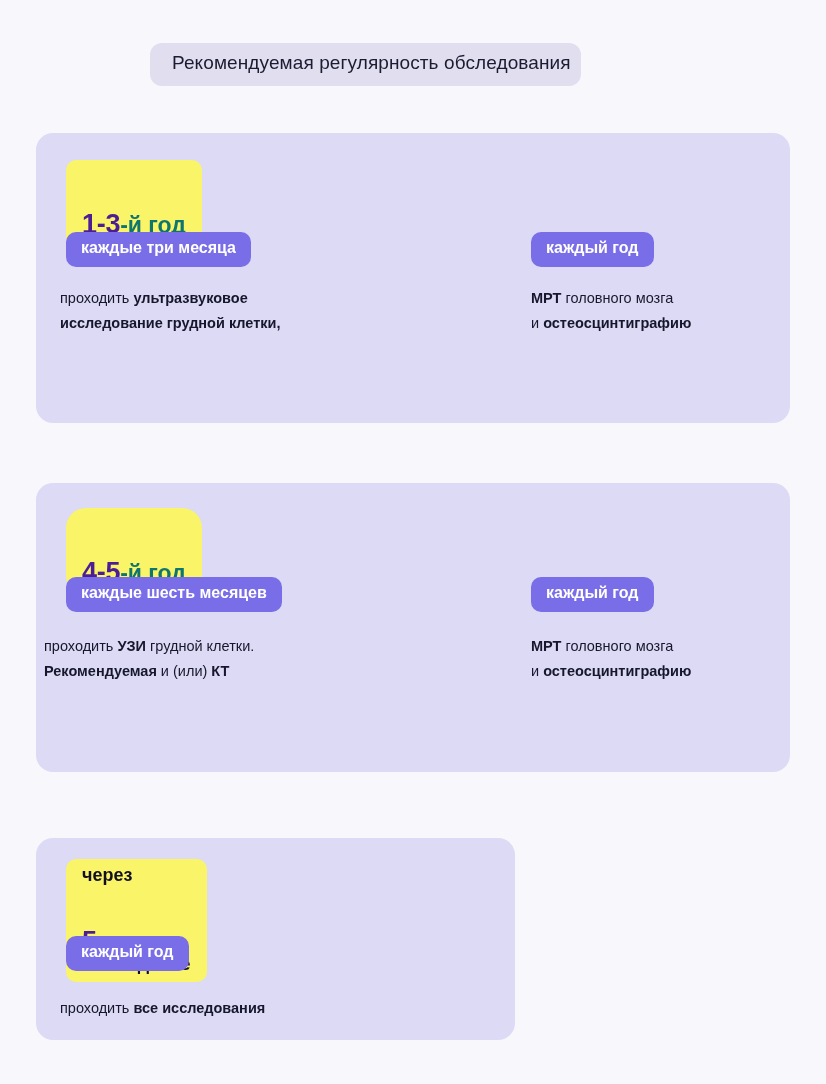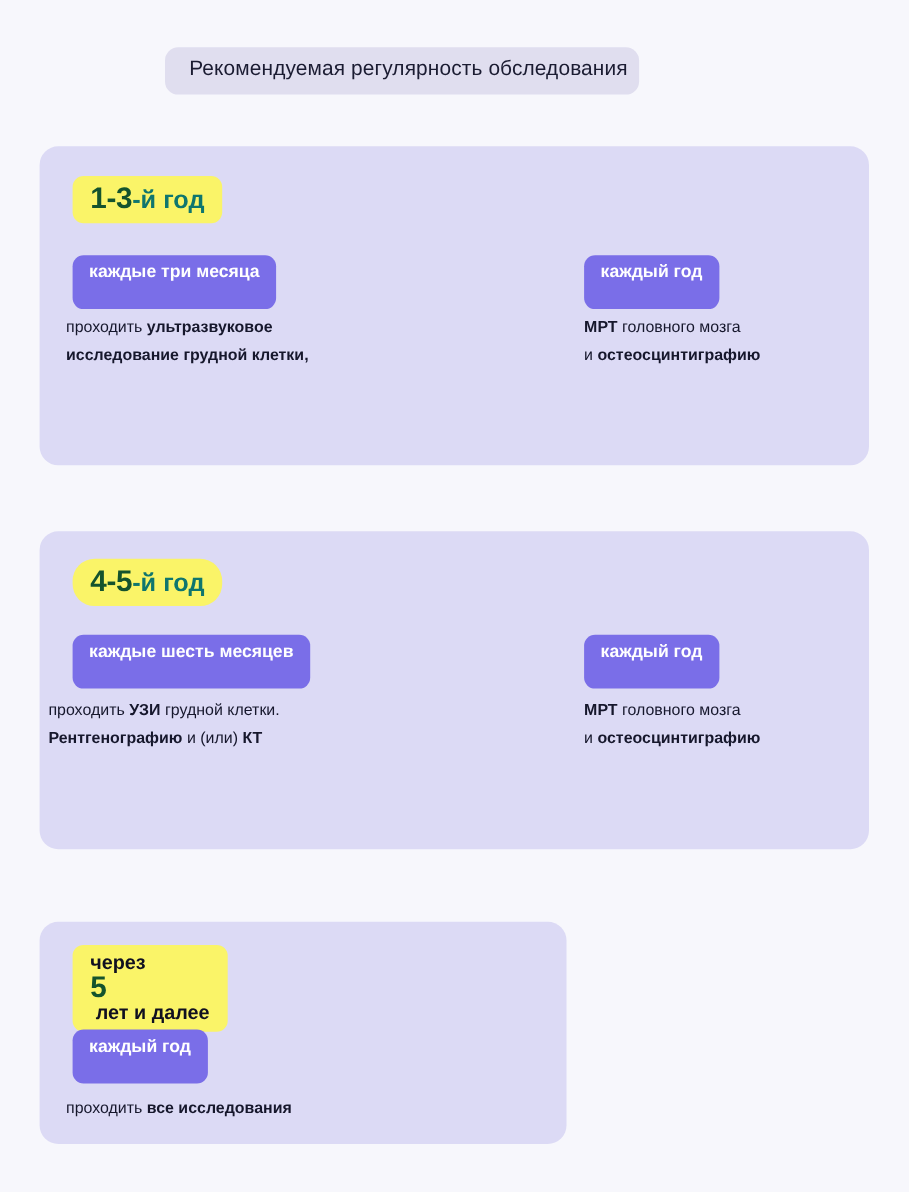--- a/index.html
+++ b/index.html
@@ -54,21 +54,22 @@
     display: inline-flex;
     align-items: baseline;
     padding: 7px 16px 9px 16px;
     white-space: nowrap;
     line-height: 1;
   }
   .year-big {
     font-size: 27px;
     font-weight: 700;
     letter-spacing: -0.3px;
-    color: #14532d;
+    color: #4c1d95;
+    margin-top: 44px;
   }
   .year-small {
     font-size: 23px;
     font-weight: 700;
     color: #0f766e;
     letter-spacing: 0px;
   }
   .year-pre {
     font-size: 18px;
     font-weight: 700;
@@ -87,21 +88,21 @@
   .y3 { left: 66px; top: 859px; flex-direction: column; }
 
   
   .freq-badge {
     position: absolute;
     background: #7a6ee8;
     border-radius: 10px;
     color: #ffffff;
     font-size: 16px;
     font-weight: 700;
-    padding: 8px 15px 24px 15px;
+    padding: 8px 15px 10px 15px;
     white-space: nowrap;
     line-height: 1.05;
   }
   .f1a { left: 66px; top: 232px; }
   .f1b { left: 531px; top: 232px; }
   .f2a { left: 66px; top: 577px; }
   .f2b { left: 531px; top: 577px; }
   .f3a { left: 66px; top: 936px; }
 
   
@@ -145,21 +146,21 @@
 
 <div class="year-badge y2">
 
   <span class="year-big">4-5</span>
   <span class="year-small">-й год</span>
 </div>
 
 <div class="freq-badge f2a">каждые шесть месяцев</div>
 <div class="freq-badge f2b">каждый год</div>
 
-<div class="desc d2a"><span>проходить </span><b>УЗИ</b><span> грудной клетки.</span><br><b>Рентгенографию</b><span> и (или) </span><b>КТ</b></div>
+<div class="desc d2a"><span>проходить </span><b>УЗИ</b><span> грудной клетки.</span><br><b>Рекомендуемая</b><span> и (или) </span><b>КТ</b></div>
 <div class="desc d2b"><b>МРТ</b><span> головного мозга</span><br><span>и </span><b>остеосцинтиграфию</b></div>
 
 <div class="card card-3"></div>
 
 <div class="year-badge y3">
   <span class="year-pre">через</span>
   <span class="year-big">5</span>
   <span class="year-post">лет и далее</span>
 </div>
 

